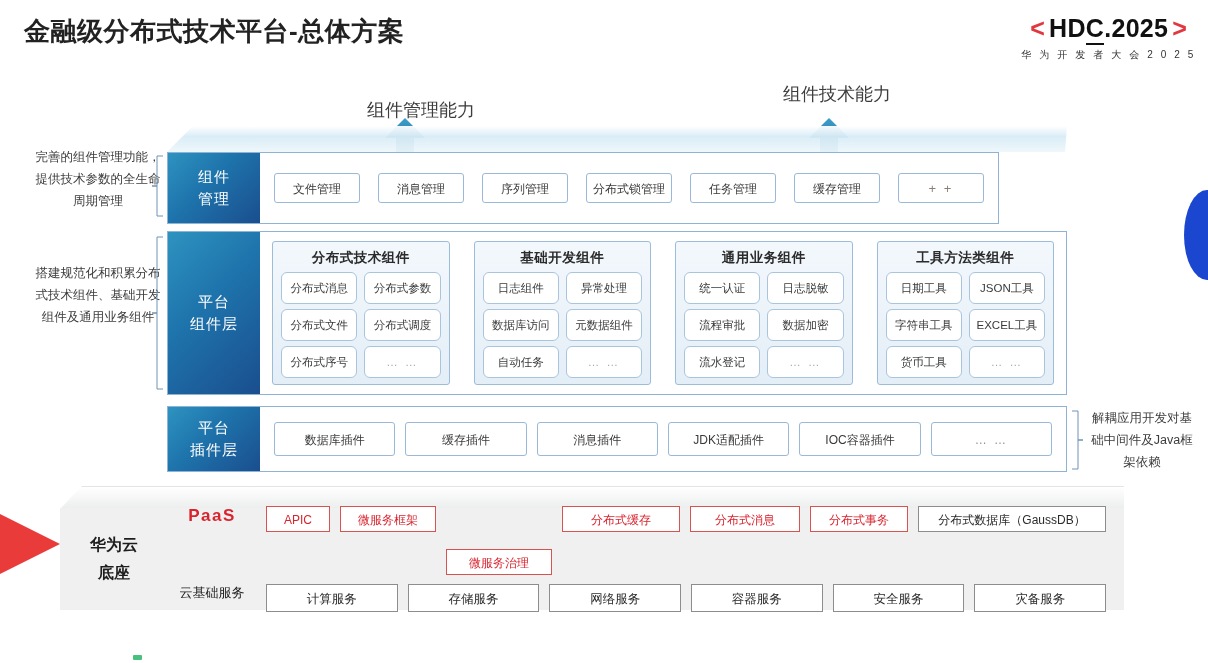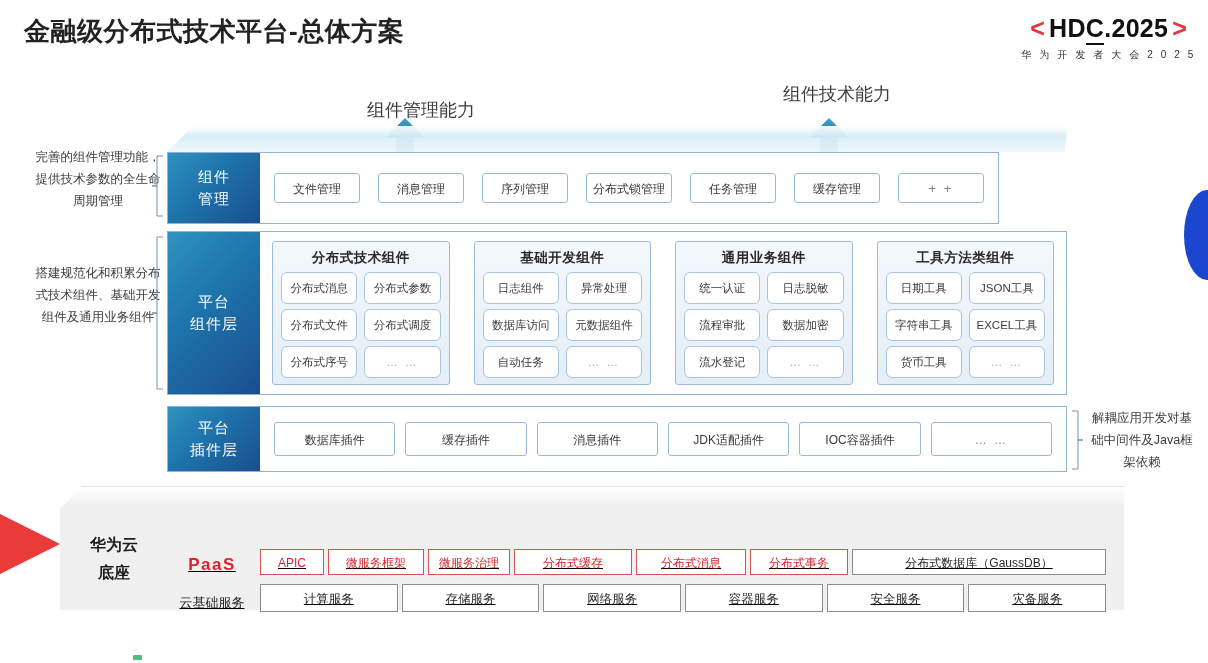--- a/index.html
+++ b/index.html
@@ -128,21 +128,21 @@
   }
   .base-inner{
     position:absolute;left:0;top:0;width:100%;height:100%;
     display:flex;align-items:center;
   }
   .base-title{
     width:108px;flex:0 0 108px;text-align:center;
     font-size:16px;font-weight:bold;color:#1d1d1d;line-height:28px;
   }
   .base-rows{flex:1;display:flex;flex-direction:column;gap:9px;padding-right:18px;}
-  .base-row{display:flex;align-items:flex-end;gap:4px;text-decoration:underline;}
+  .base-row{display:flex;align-items:flex-start;gap:10px;}
   .row-label{
     width:88px;flex:0 0 88px;text-align:center;white-space:nowrap;
   }
   .row-label.paas{font-size:17px;font-weight:bold;color:#d9232e;letter-spacing:1.5px;}
   .row-label.cloud{font-size:13px;color:#1d1d1d;}
   .bchip{
     border:1px solid #d6534f;background:#ffffff;color:#d9232e;
     font-size:12px;height:26px;line-height:26px;text-align:center;
     box-sizing:border-box;white-space:nowrap;
   }
@@ -314,21 +314,21 @@
       <div class="base-title">
         <div>华为云</div>
         <div>底座</div>
       </div>
       <div class="base-rows">
 
         <div class="base-row">
           <div class="row-label paas">PaaS</div>
           <div class="bchip" style="width:64px;">APIC</div>
           <div class="bchip" style="width:96px;">微服务框架</div>
-          <div class="bchip" style="width:82px;margin-top:43px;">微服务治理</div>
+          <div class="bchip" style="width:106px;margin-top:43px;">微服务治理</div>
           <div class="bchip" style="width:118px;">分布式缓存</div>
           <div class="bchip" style="width:110px;">分布式消息</div>
           <div class="bchip" style="width:98px;">分布式事务</div>
           <div class="bchip neutral" style="flex:1;">分布式数据库（GaussDB）</div>
         </div>
 
         <div class="base-row">
           <div class="row-label cloud">云基础服务</div>
           <div class="bchip svc">计算服务</div>
           <div class="bchip svc">存储服务</div>

